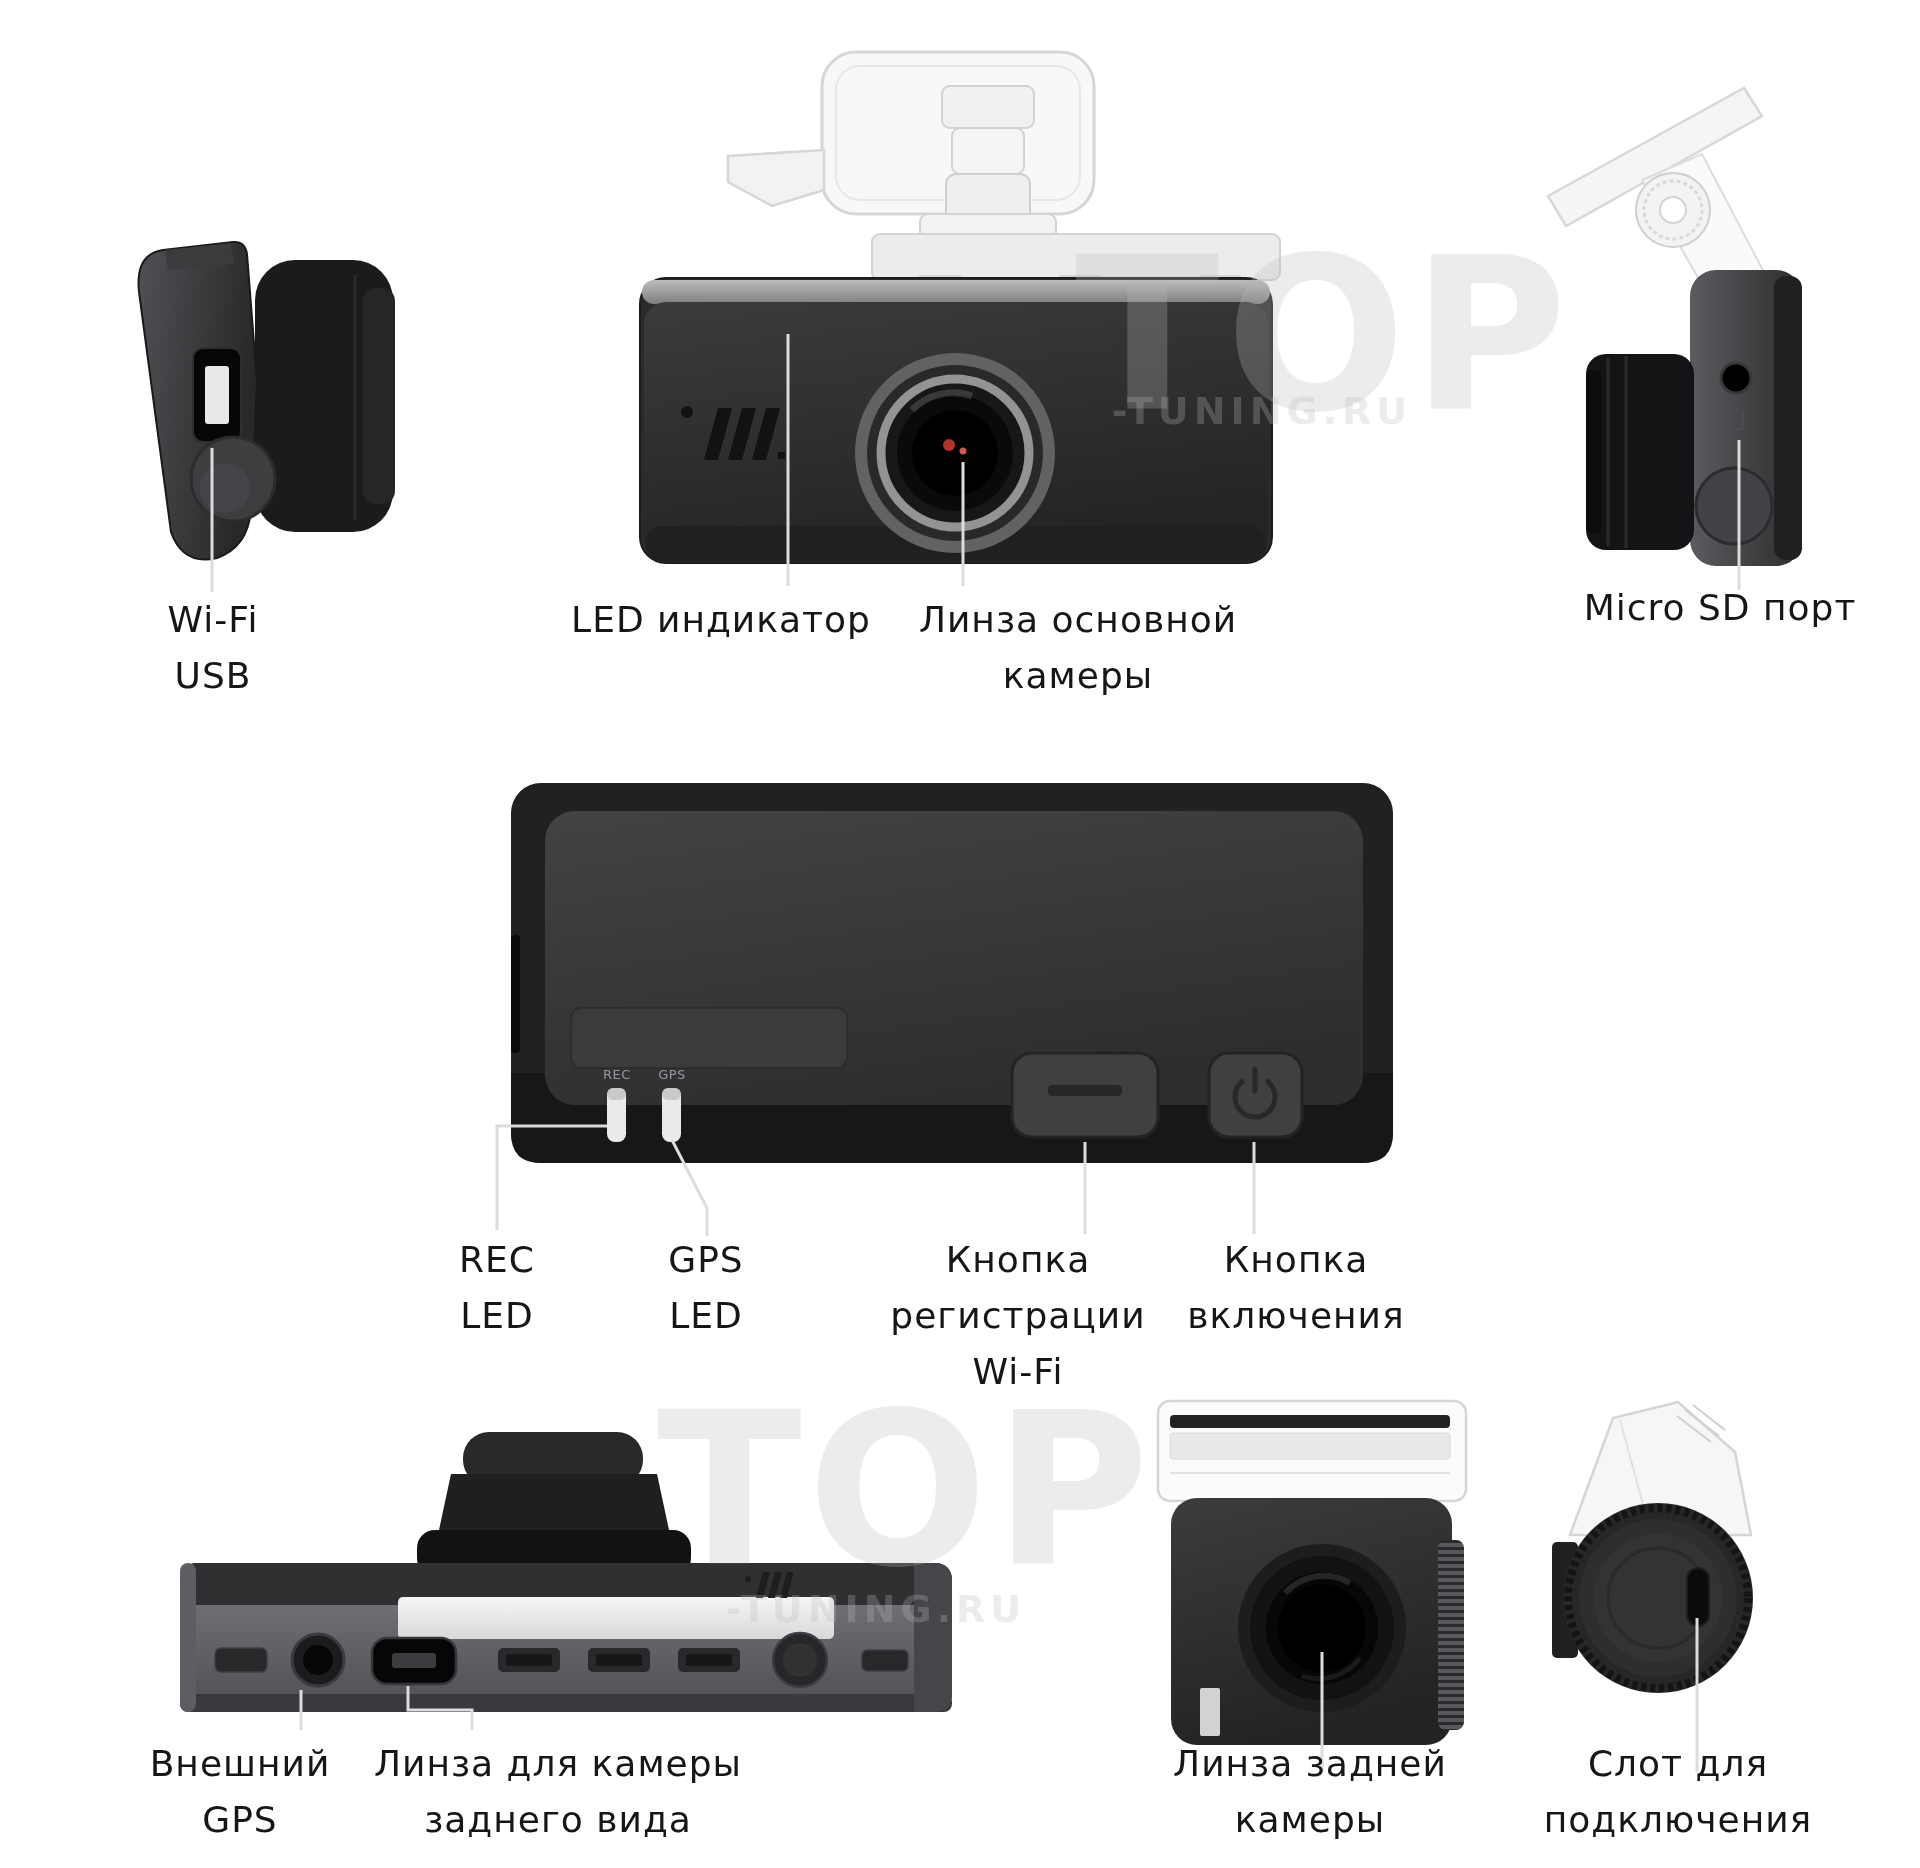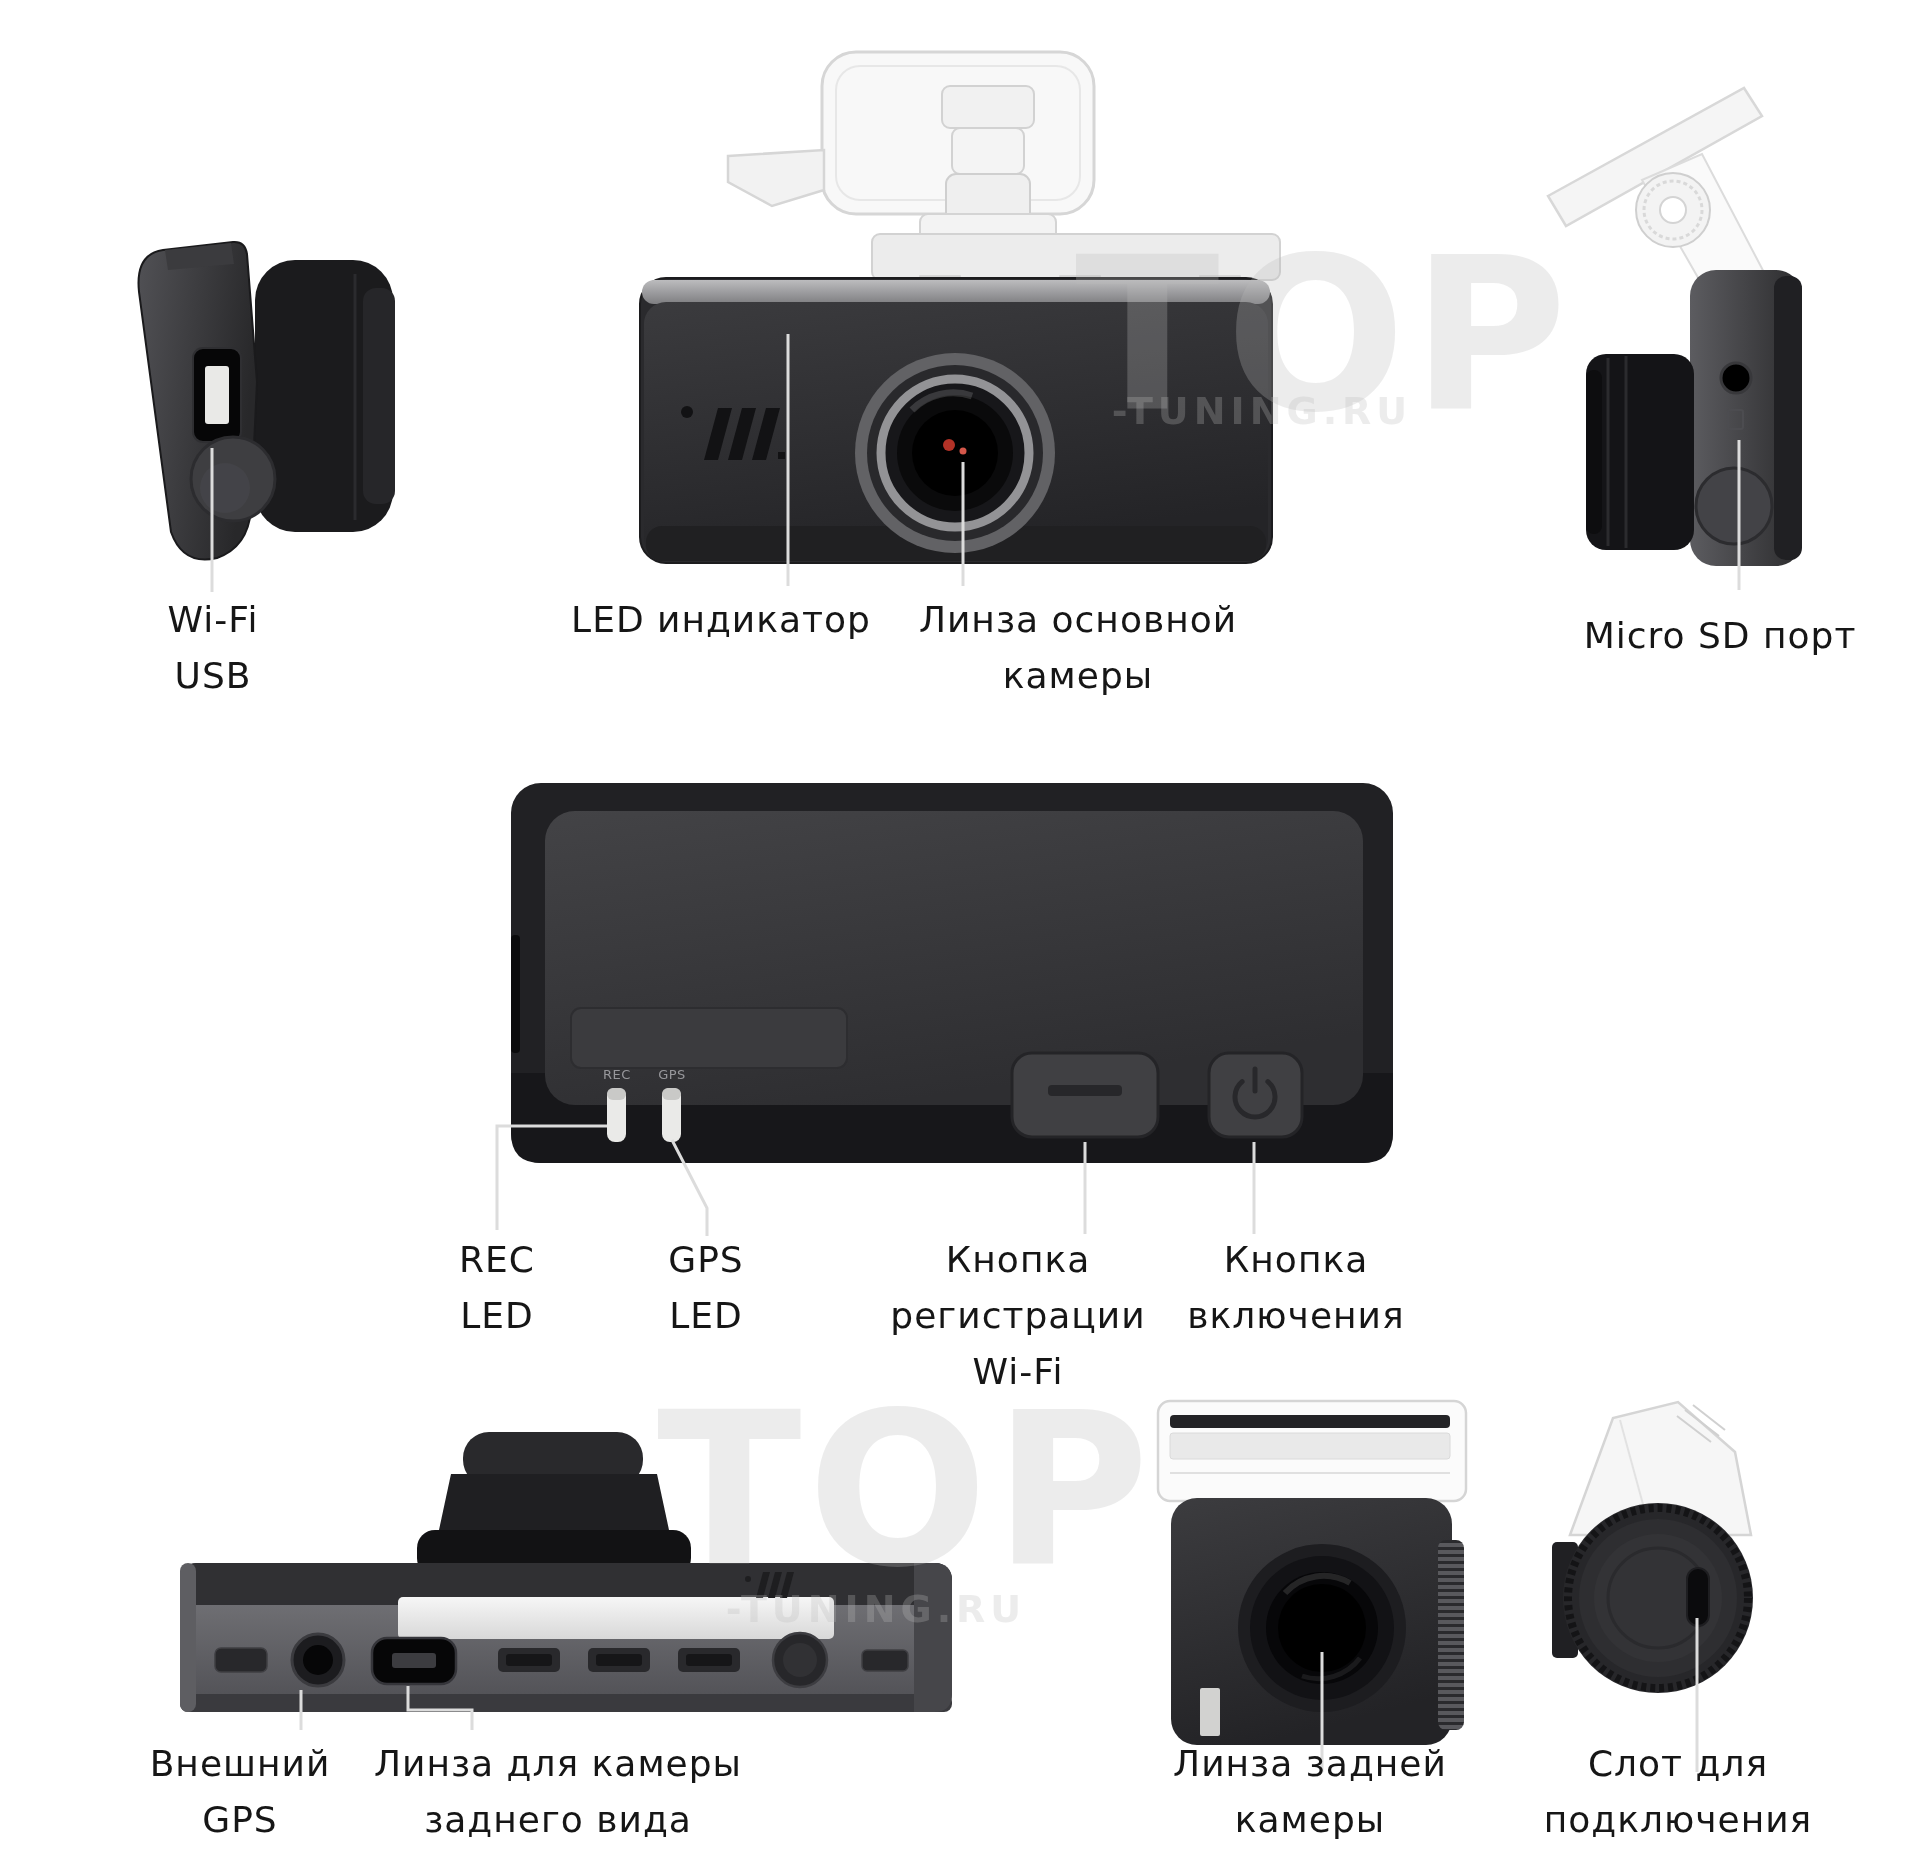--- a/index.html
+++ b/index.html
@@ -287,21 +287,21 @@
 
   <div class="label" style="left:521px;top:592px;width:400px;">
     <div>LED индикатор</div>
   </div>
 
   <div class="label" style="left:878px;top:592px;width:400px;text-align:center;">
     <div>Линза основной</div>
     <div>камеры</div>
   </div>
 
-  <div class="label" style="left:1570px;top:608px;width:300px;">
+  <div class="label" style="left:1570px;top:580px;width:300px;">
     <div>Micro SD порт</div>
   </div>
 
   <div class="label" style="left:397px;top:1232px;width:200px;">
     <div>REC</div>
     <div>LED</div>
   </div>
 
   <div class="label" style="left:606px;top:1232px;width:200px;">
     <div>GPS</div>

